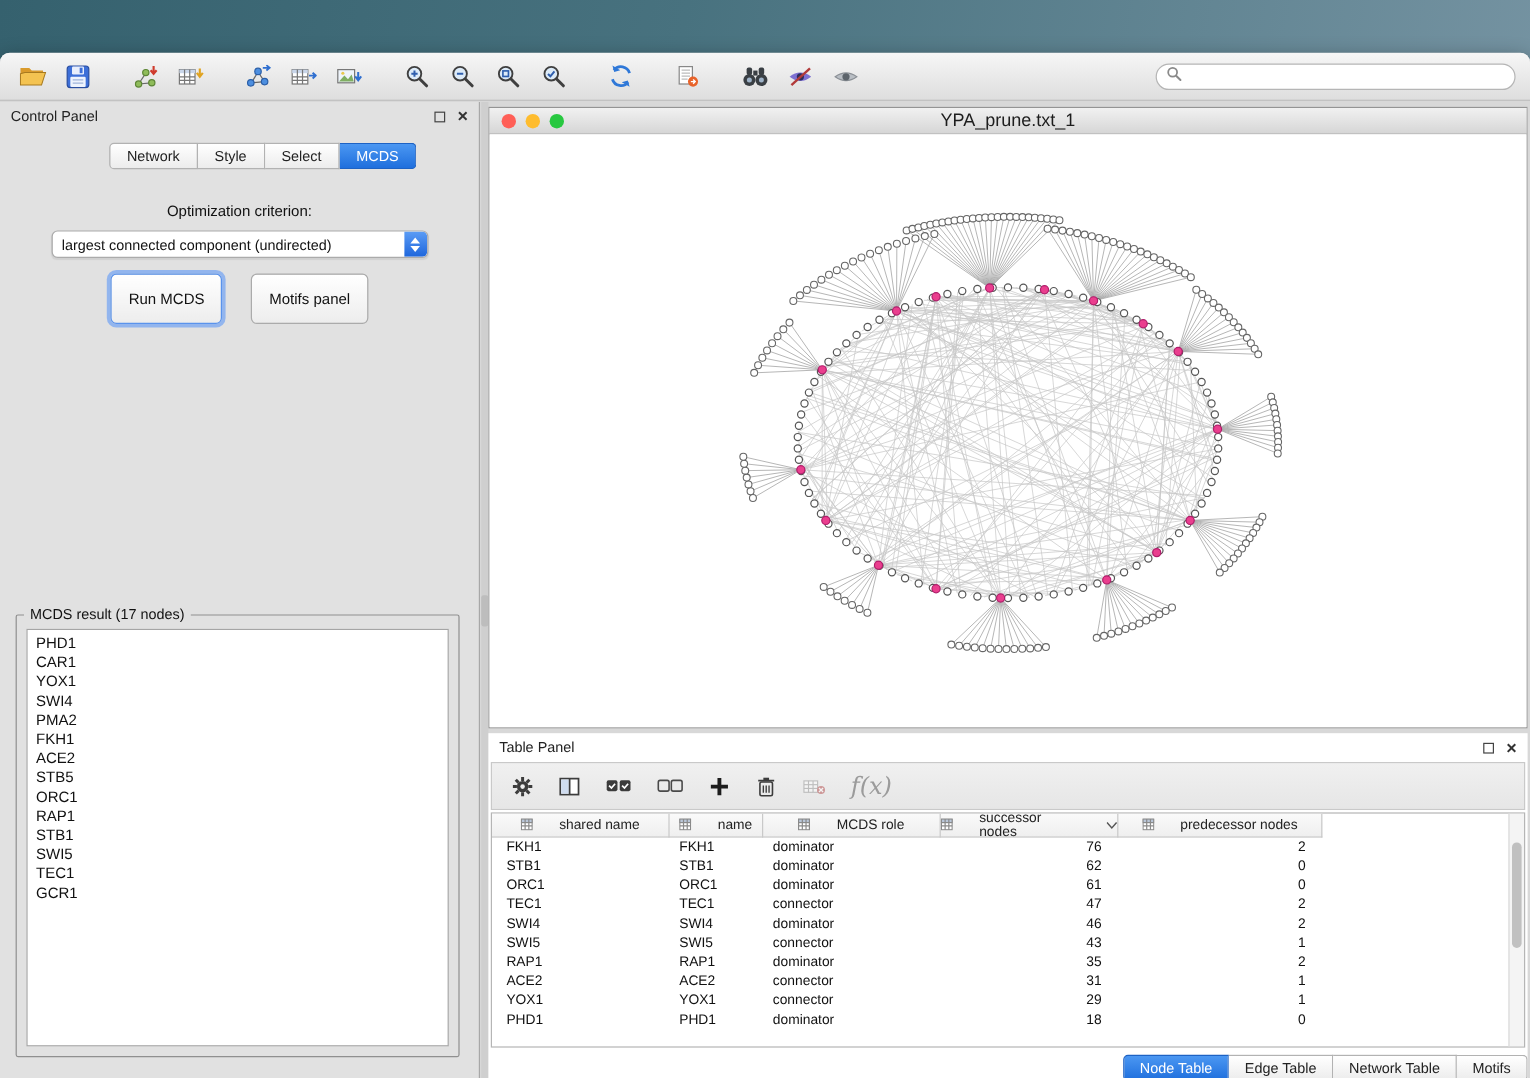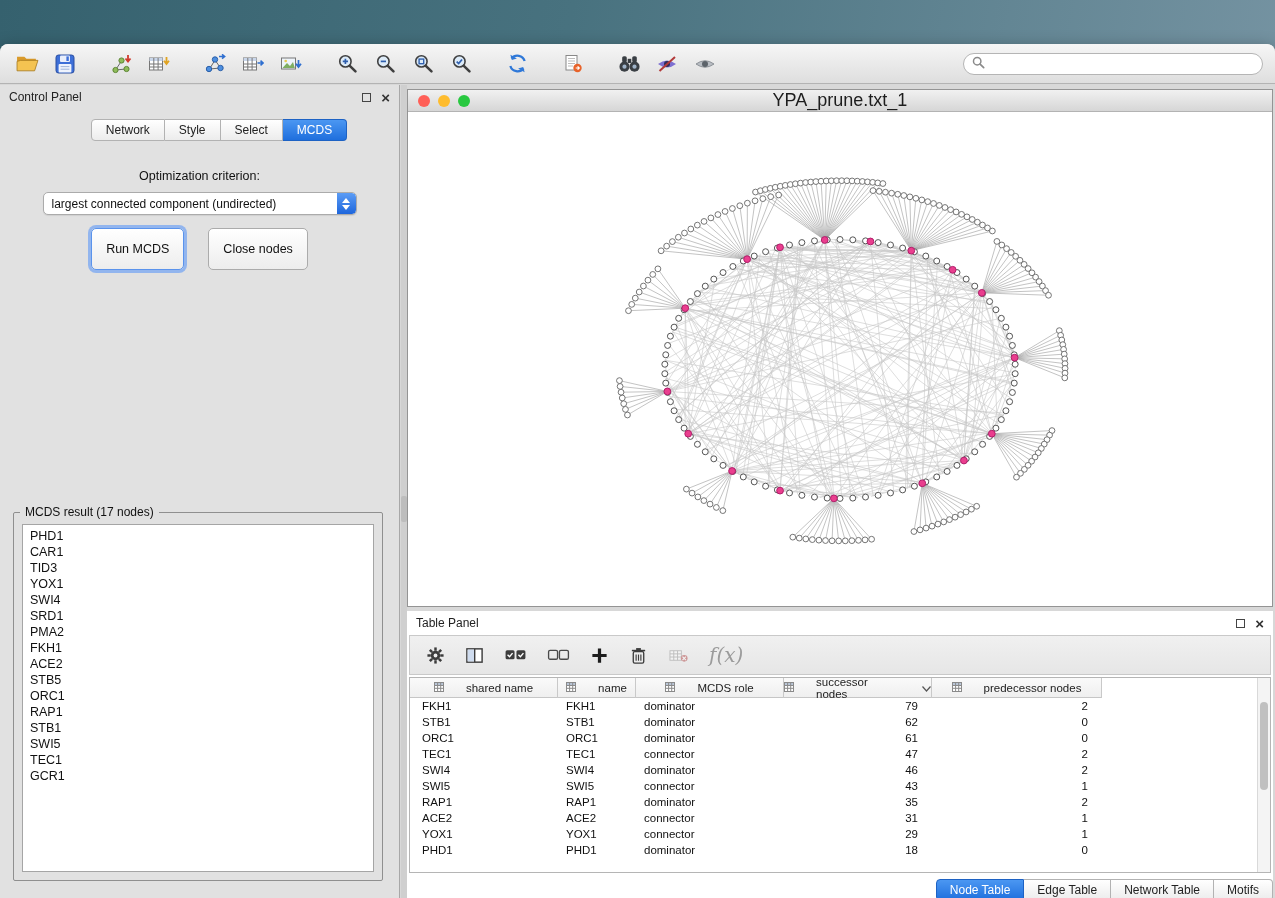--- a/index.html
+++ b/index.html
@@ -54,21 +54,21 @@
   .v-splitter .knob { position:absolute; top:50%; left:0; width:6px; height:26px; background:#bdbdbd; border-radius:2px; }
 
   
   .right-area { position:absolute; left:407px; top:41px; right:0; bottom:28px; }
 
   .net-frame { position:absolute; top:4px; left:0; right:2px; height:518px; background:#fff; border:1px solid #949494; }
   .net-titlebar { height:22px; background:linear-gradient(#f1f1f1,#d6d6d6); border-bottom:1px solid #b3b3b3; position:relative;
                   display:flex; align-items:center; justify-content:center; }
   .traffic { position:absolute; left:10px; top:5px; display:flex; gap:8px; }
   .light { width:12px; height:12px; border-radius:50%; }
-  .net-title { font-size:18px; color:#1d1d1d; }
+  .net-title { font-size:15px; color:#1d1d1d; }
   .net-canvas { position:absolute; left:0; right:0; top:22px; bottom:0; background:#fff; }
   .net-canvas svg { width:100%; height:100%; display:block; }
 
   
   .table-panel { position:absolute; left:0; right:2px; top:526px; bottom:0; background:#ffffff; }
   .tp-toolbar { height:40px; margin:0 2px; background:linear-gradient(#f0f0f0,#e6e6e6); border:1px solid #c9c9c9;
                 display:flex; align-items:center; gap:20px; padding:0 16px; }
   .tp-tbtn { display:flex; align-items:center; justify-content:center; }
   .fx-label { font-family:"DejaVu Serif", serif; font-style:italic; font-size:20px; color:#9b9b9b; }
   .tp-table { position:absolute; left:2px; right:2px; top:66px; bottom:34px; background:#fff; border:1px solid #b5b5b5; overflow:hidden; }
@@ -282,31 +282,29 @@
     <div class="opt-label">Optimization criterion:</div>
     <div class="dropdown">
       <span class="dd-text">largest connected component (undirected)</span>
       <span class="dd-stepper">
           <span class="dd-up"></span>
           <span class="dd-down"></span>
         </span>
     </div>
     <div class="btn-row">
       <button class="btn default-focus">Run MCDS</button>
-      <button class="btn">Close nodes</button>
+      <button class="btn">Motifs panel</button>
     </div>
     <div class="result-group">
       <span class="result-legend">MCDS result (17 nodes)</span>
       <div class="result-list">
           <div class="result-item">PHD1</div>
           <div class="result-item">CAR1</div>
-          <div class="result-item">TID3</div>
           <div class="result-item">YOX1</div>
           <div class="result-item">SWI4</div>
-          <div class="result-item">SRD1</div>
           <div class="result-item">PMA2</div>
           <div class="result-item">FKH1</div>
           <div class="result-item">ACE2</div>
           <div class="result-item">STB5</div>
           <div class="result-item">ORC1</div>
           <div class="result-item">RAP1</div>
           <div class="result-item">STB1</div>
           <div class="result-item">SWI5</div>
           <div class="result-item">TEC1</div>
           <div class="result-item">GCR1</div>
@@ -1128,21 +1126,21 @@
                   <line x1="0.5" y1="6.3" x2="9.5" y2="6.3" stroke="#8a8a8a"></line>
                 </svg></span>
               <span>predecessor nodes</span>
             </div>
           </div>
         <div>
             <div class="trow">
               <div class="td" style="width: 148px; padding: 0px 0px 0px 12px;">FKH1</div>
               <div class="td" style="width: 78px; padding: 0px 0px 0px 8px;">FKH1</div>
               <div class="td" style="width: 148px; padding: 0px 0px 0px 8px;">dominator</div>
-              <div class="td num" style="width: 148px; padding: 0px 14px 0px 0px;">79</div>
+              <div class="td num" style="width: 148px; padding: 0px 14px 0px 0px;">76</div>
               <div class="td num" style="width: 170px; padding: 0px 14px 0px 0px;">2</div>
             </div>
             <div class="trow">
               <div class="td" style="width: 148px; padding: 0px 0px 0px 12px;">STB1</div>
               <div class="td" style="width: 78px; padding: 0px 0px 0px 8px;">STB1</div>
               <div class="td" style="width: 148px; padding: 0px 0px 0px 8px;">dominator</div>
               <div class="td num" style="width: 148px; padding: 0px 14px 0px 0px;">62</div>
               <div class="td num" style="width: 170px; padding: 0px 14px 0px 0px;">0</div>
             </div>
             <div class="trow">

